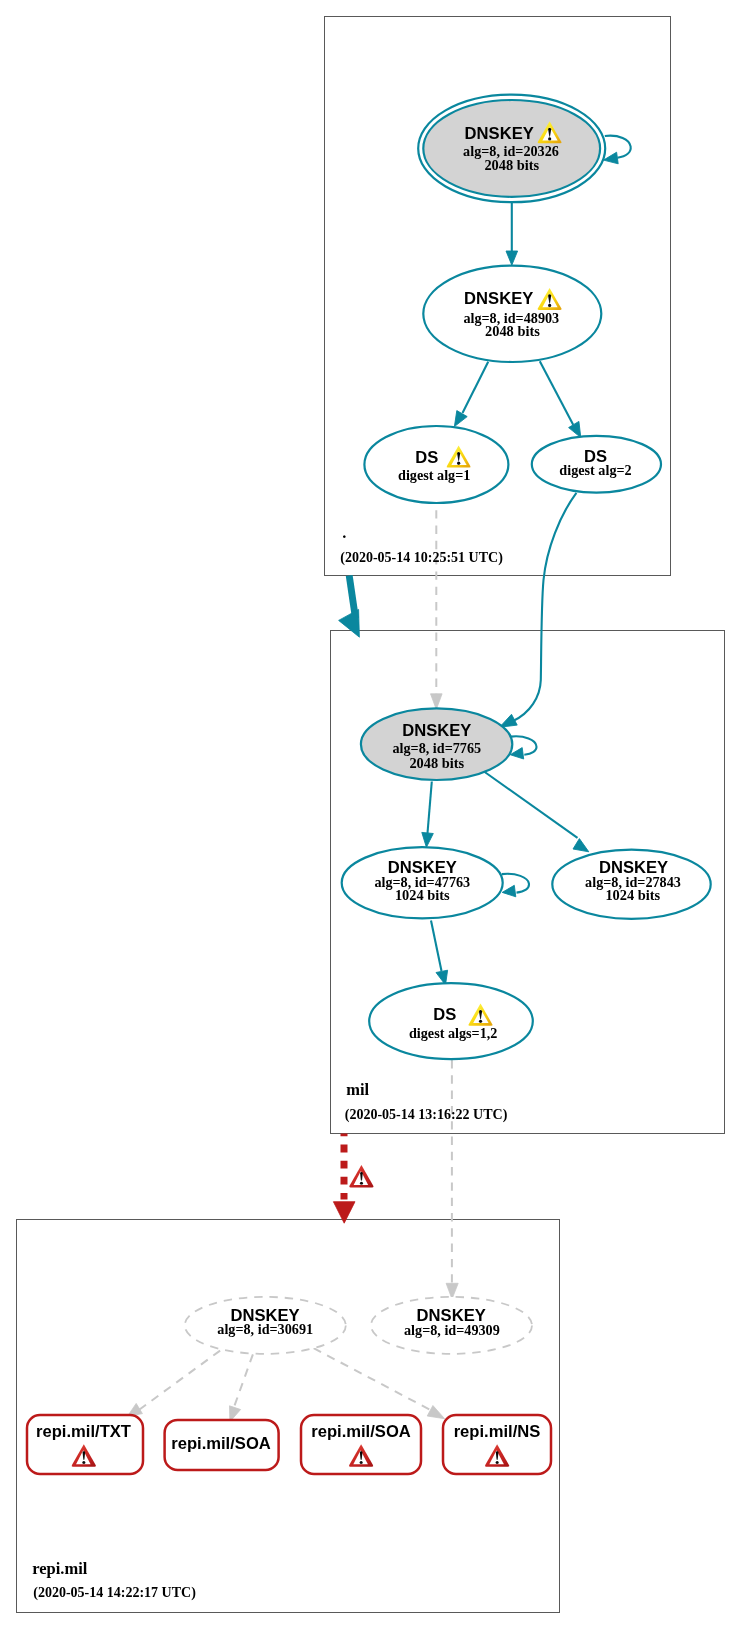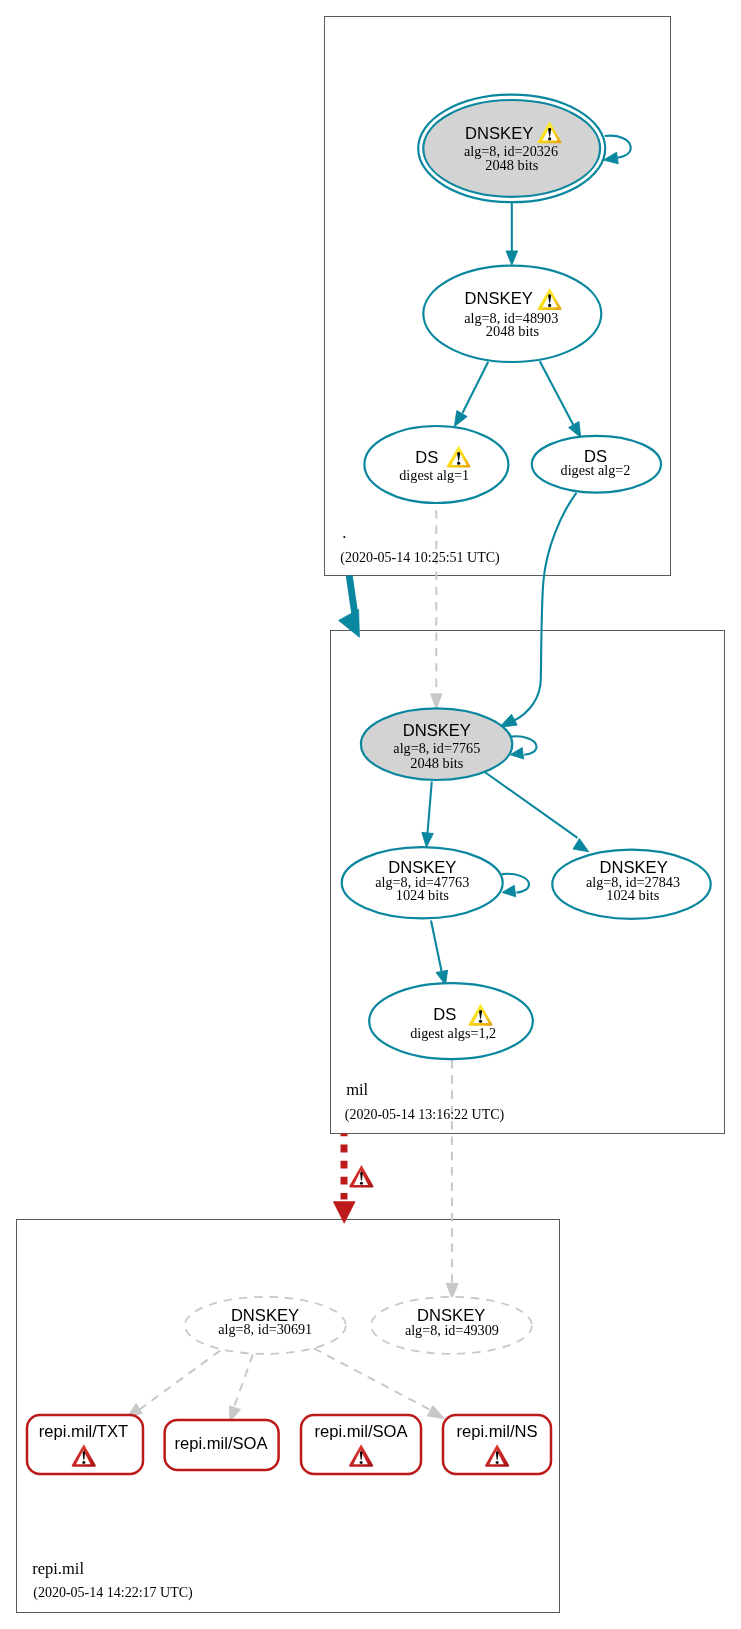--- a/index.html
+++ b/index.html
@@ -1,17 +1,17 @@
 <!DOCTYPE html>
 <html><head>
 <meta charset="utf-8">
 <style>
   html,body{margin:0;padding:0;background:#ffffff;}
   body{width:741px;height:1629px;overflow:hidden;}
-  #diagram{position:absolute;left:0;top:0;width:741px;height:1629px;}
+  #diagram{position:absolute;left:0;top:0;width:741px;height:1629px;font-weight:bold;}
   svg{display:block;shape-rendering:geometricPrecision;}
   text{-webkit-font-smoothing:antialiased;}
   text{font-family:"Liberation Serif",serif;fill:#000000;}
   text.sans{font-family:"Liberation Sans",sans-serif;}
   .nodetitle{font-size:16.6px;}
   .nodesub{font-size:14.2px;}
   .nodesub3{font-size:14.4px;}
   .zonelabel{font-size:16.5px;}
   .zonetime{font-size:14px;}
   .rrtitle{font-size:16.6px;}

